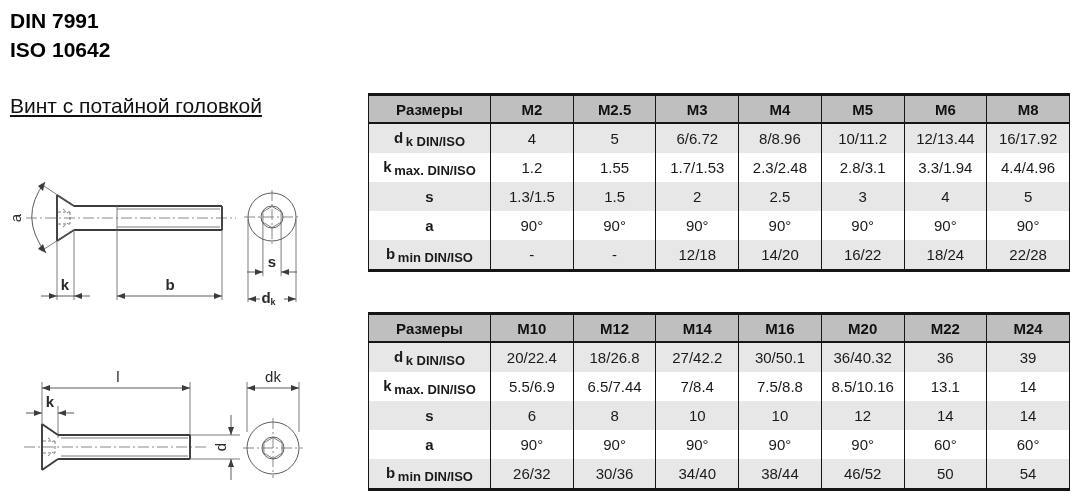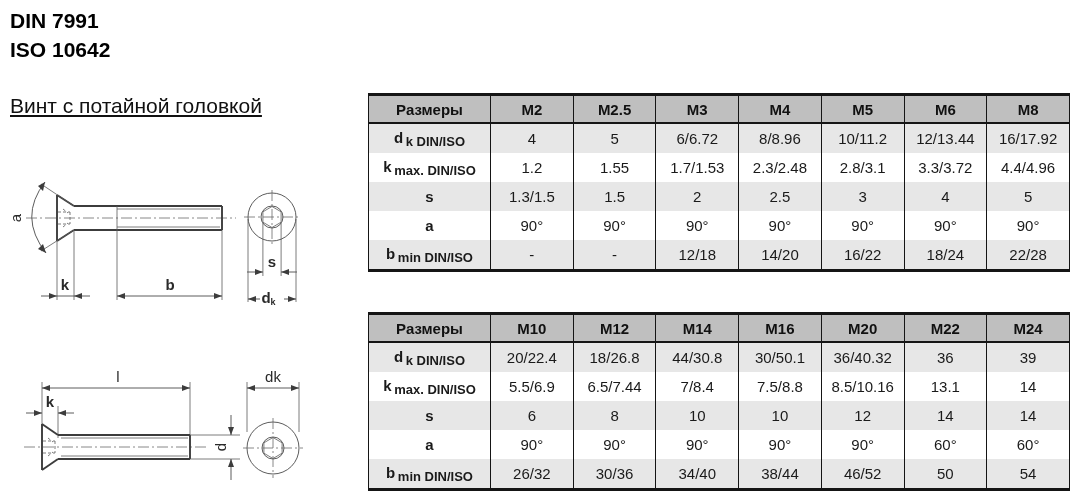--- a/index.html
+++ b/index.html
@@ -261,21 +261,21 @@
           <td>12/13.44</td>
           <td>16/17.92</td>
         </tr>
         <tr>
           <th><span class="lbl-main">k</span><sub class="lbl-sub"> max. DIN/ISO</sub></th>
           <td>1.2</td>
           <td>1.55</td>
           <td>1.7/1.53</td>
           <td>2.3/2.48</td>
           <td>2.8/3.1</td>
-          <td>3.3/3.72</td>
+          <td>3.3/1.94</td>
           <td>4.4/4.96</td>
         </tr>
         <tr>
           <th><span class="lbl-main">s</span></th>
           <td>1.3/1.5</td>
           <td>1.5</td>
           <td>2</td>
           <td>2.5</td>
           <td>3</td>
           <td>4</td>
@@ -325,21 +325,21 @@
           <th>M20</th>
           <th>M22</th>
           <th>M24</th>
         </tr>
       </thead>
     <tbody>
         <tr>
           <th><span class="lbl-main">d</span><sub class="lbl-sub"> k DIN/ISO</sub></th>
           <td>20/22.4</td>
           <td>18/26.8</td>
-          <td>44/30.8</td>
+          <td>27/42.2</td>
           <td>30/50.1</td>
           <td>36/40.32</td>
           <td>36</td>
           <td>39</td>
         </tr>
         <tr>
           <th><span class="lbl-main">k</span><sub class="lbl-sub"> max. DIN/ISO</sub></th>
           <td>5.5/6.9</td>
           <td>6.5/7.44</td>
           <td>7/8.4</td>

